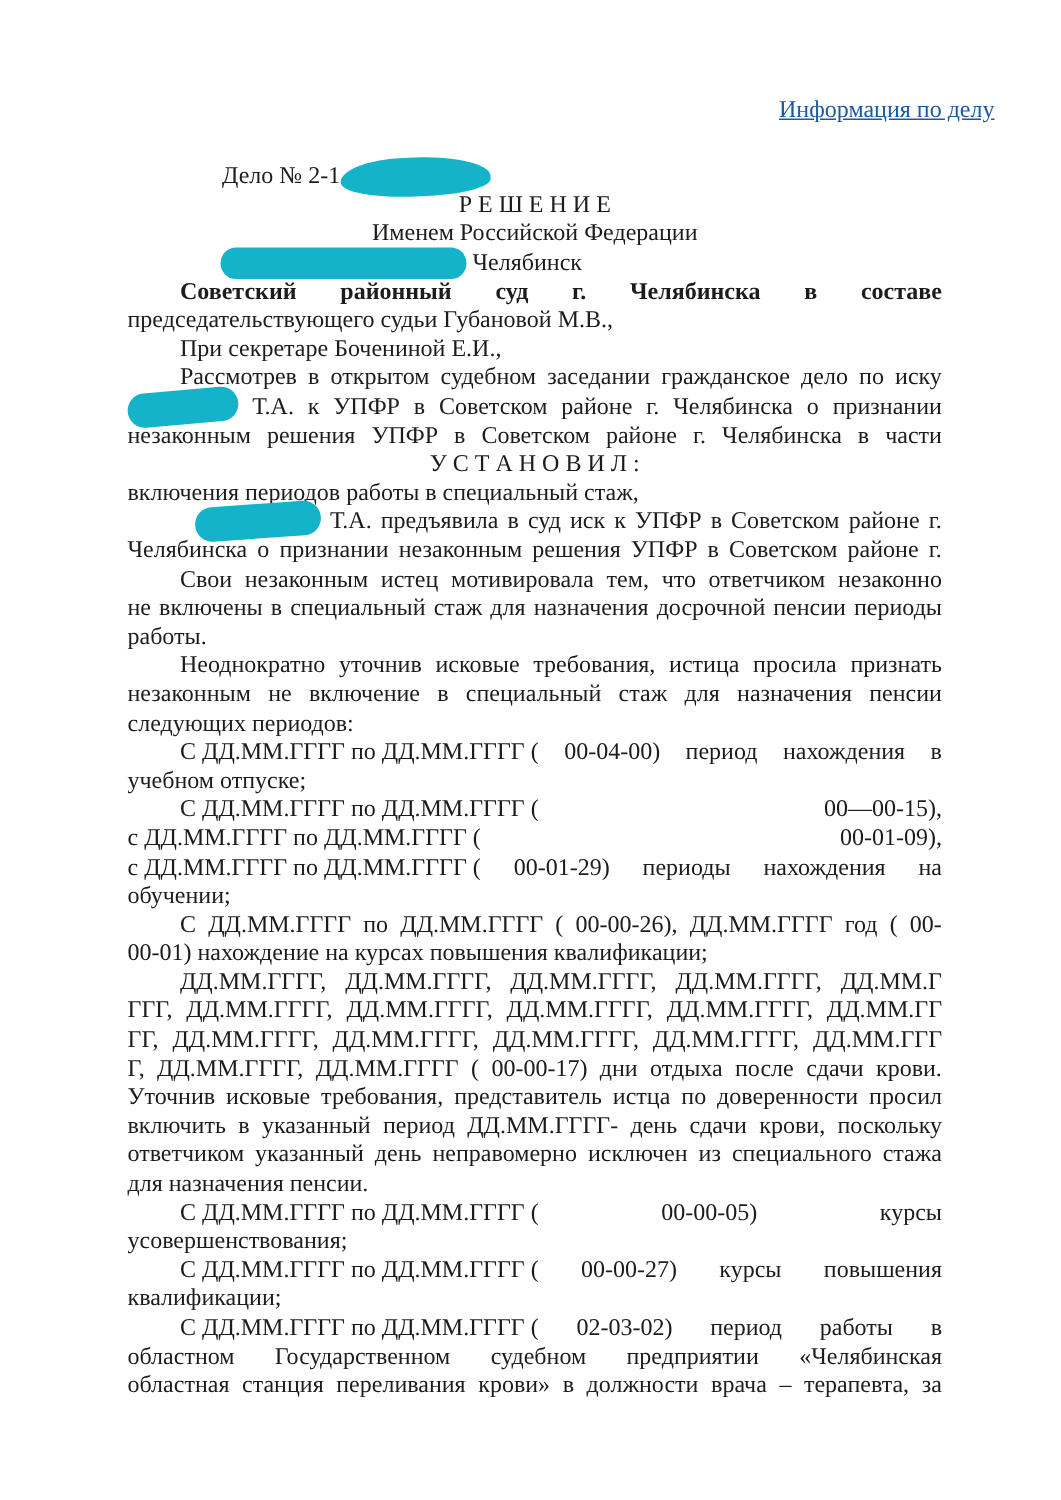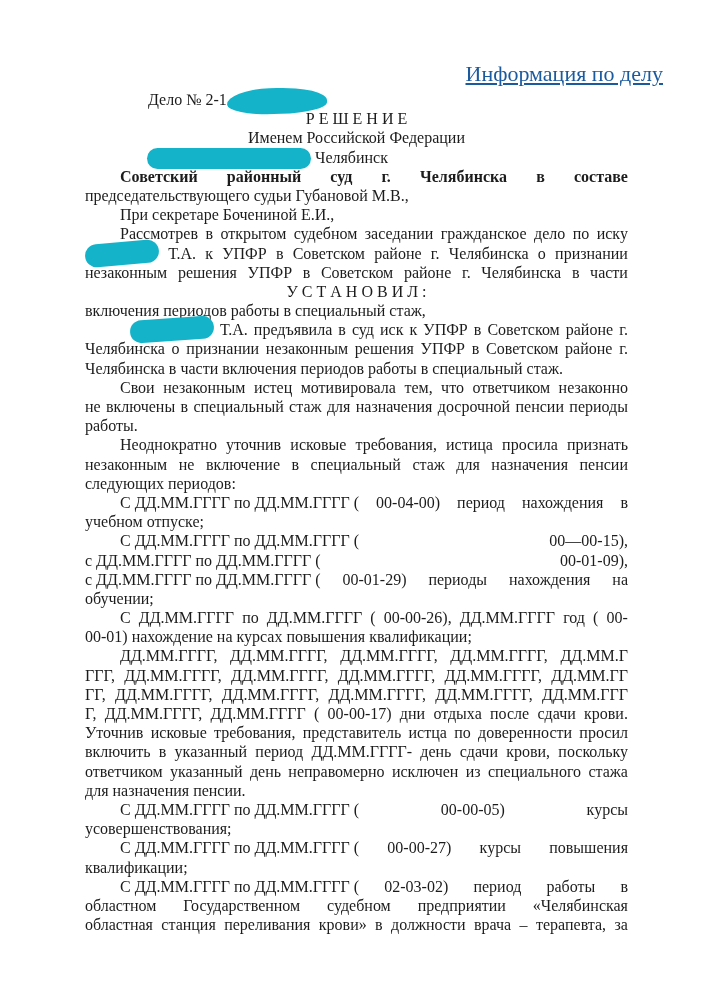--- a/index.html
+++ b/index.html
@@ -12,23 +12,23 @@
   body{
     width:707px;height:1000px;
     background:var(--bg);
     font-family:"Liberation Serif","DejaVu Serif",serif;
     font-size:16px;color:var(--text);
   }
   .page{position:relative;width:707px;height:1000px;overflow:hidden;background:var(--bg);}
   .info-link{
     position:absolute;top:64px;right:44px;
     color:var(--link);text-decoration:underline;
-    font-size:22px;line-height:19px;white-space:pre;cursor:pointer;
+    font-size:16px;line-height:19px;white-space:pre;cursor:pointer;
   }
-  #doc{position:absolute;left:85px;top:90px;width:543px;}
+  #doc{position:absolute;left:85px;top:108px;width:543px;}
   .line{
     position:relative;height:19.2px;line-height:19.2px;
     white-space:pre;
   }
   .line.center{text-align:center;}
   .line.flexline{display:flex;justify-content:space-between;align-items:baseline;}
   .line.flexline>span{white-space:pre;}
   .redact{
     display:inline-block;background:var(--redact);
     vertical-align:middle;
@@ -50,21 +50,20 @@
       <div class="line flexline" style="padding-left: 35px; font-weight: bold;"><span>Советский</span><span>районный</span><span>суд</span><span>г.</span><span>Челябинска</span><span>в</span><span>составе</span></div>
       <div class="line"><span>председательствующего судьи Губановой М.В.,</span></div>
       <div class="line" style="padding-left: 35px;"><span>При секретаре Бочениной Е.И.,</span></div>
       <div class="line flexline" style="padding-left: 35px; align-items: center;"><span>Рассмотрев</span><span>в</span><span>открытом</span><span>судебном</span><span>заседании</span><span>гражданское</span><span>дело</span><span>по</span><span>иску</span></div>
       <div class="line flexline"><span class="redact pill" style="width: 74px; height: 23px; margin: -3px 0px; transform: rotate(-5deg);"></span><span>Т.А.</span><span>к</span><span>УПФР</span><span>в</span><span>Советском</span><span>районе</span><span>г.</span><span>Челябинска</span><span>о</span><span>признании</span></div>
       <div class="line flexline"><span>незаконным</span><span>решения</span><span>УПФР</span><span>в</span><span>Советском</span><span>районе</span><span>г.</span><span>Челябинска</span><span>в</span><span>части</span></div>
       <div class="line center"><span>У С Т А Н О В И Л :</span></div>
       <div class="line"><span>включения периодов работы в специальный стаж,</span></div>
       <div class="line flexline" style="padding-left: 45px;"><span class="redact pill" style="width: 84px; height: 23px; margin: -3px 0px; transform: rotate(-4deg);"></span><span>Т.А.</span><span>предъявила</span><span>в</span><span>суд</span><span>иск</span><span>к</span><span>УПФР</span><span>в</span><span>Советском</span><span>районе</span><span>г.</span></div>
       <div class="line flexline"><span>Челябинска</span><span>о</span><span>признании</span><span>незаконным</span><span>решения</span><span>УПФР</span><span>в</span><span>Советском</span><span>районе</span><span>г.</span></div>
-      <div class="line"><span>Челябинска в части включения периодов работы в специальный стаж.</span></div>
       <div class="line flexline" style="padding-left: 35px;"><span>Свои</span><span>незаконным</span><span>истец</span><span>мотивировала</span><span>тем,</span><span>что</span><span>ответчиком</span><span>незаконно</span></div>
       <div class="line flexline"><span>не</span><span>включены</span><span>в</span><span>специальный</span><span>стаж</span><span>для</span><span>назначения</span><span>досрочной</span><span>пенсии</span><span>периоды</span></div>
       <div class="line"><span>работы.</span></div>
       <div class="line flexline" style="padding-left: 35px;"><span>Неоднократно</span><span>уточнив</span><span>исковые</span><span>требования,</span><span>истица</span><span>просила</span><span>признать</span></div>
       <div class="line flexline"><span>незаконным</span><span>не</span><span>включение</span><span>в</span><span>специальный</span><span>стаж</span><span>для</span><span>назначения</span><span>пенсии</span></div>
       <div class="line"><span>следующих периодов:</span></div>
       <div class="line flexline" style="padding-left: 35px;"><span>С ДД.ММ.ГГГГ по ДД.ММ.ГГГГ (</span><span>00-04-00)</span><span>период</span><span>нахождения</span><span>в</span></div>
       <div class="line"><span>учебном отпуске;</span></div>
       <div class="line flexline" style="padding-left: 35px;"><span>С ДД.ММ.ГГГГ по ДД.ММ.ГГГГ (</span><span>00—00-15),</span></div>
       <div class="line flexline"><span>с ДД.ММ.ГГГГ по ДД.ММ.ГГГГ (</span><span>00-01-09),</span></div>

